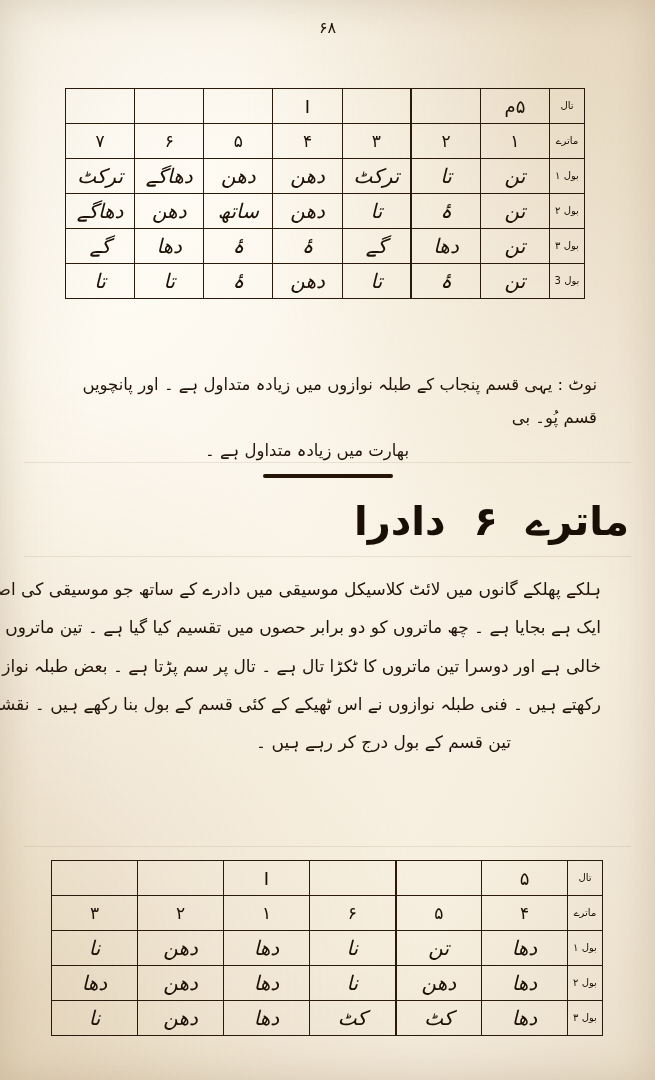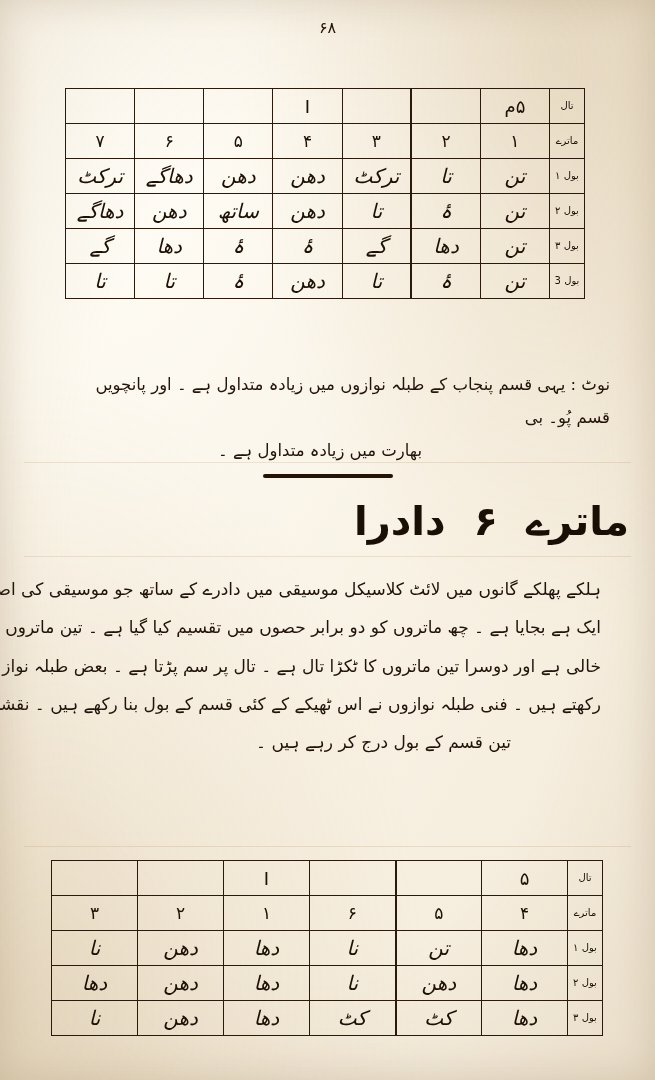--- a/index.html
+++ b/index.html
@@ -105,21 +105,21 @@
   .note {
     position: absolute;
     direction: rtl;
     text-align: right;
     font-size: 16.5px;
     line-height: 2.0;
     color: #23140a;
   }
   #note-block {
     top: 368px;
-    right: 45px;
+    right: 58px;
     width: 520px;
   }
   #note-block .line2 {
     text-align: center;
     padding-right: 60px;
   }
 
   
   .divider {
     position: absolute;

